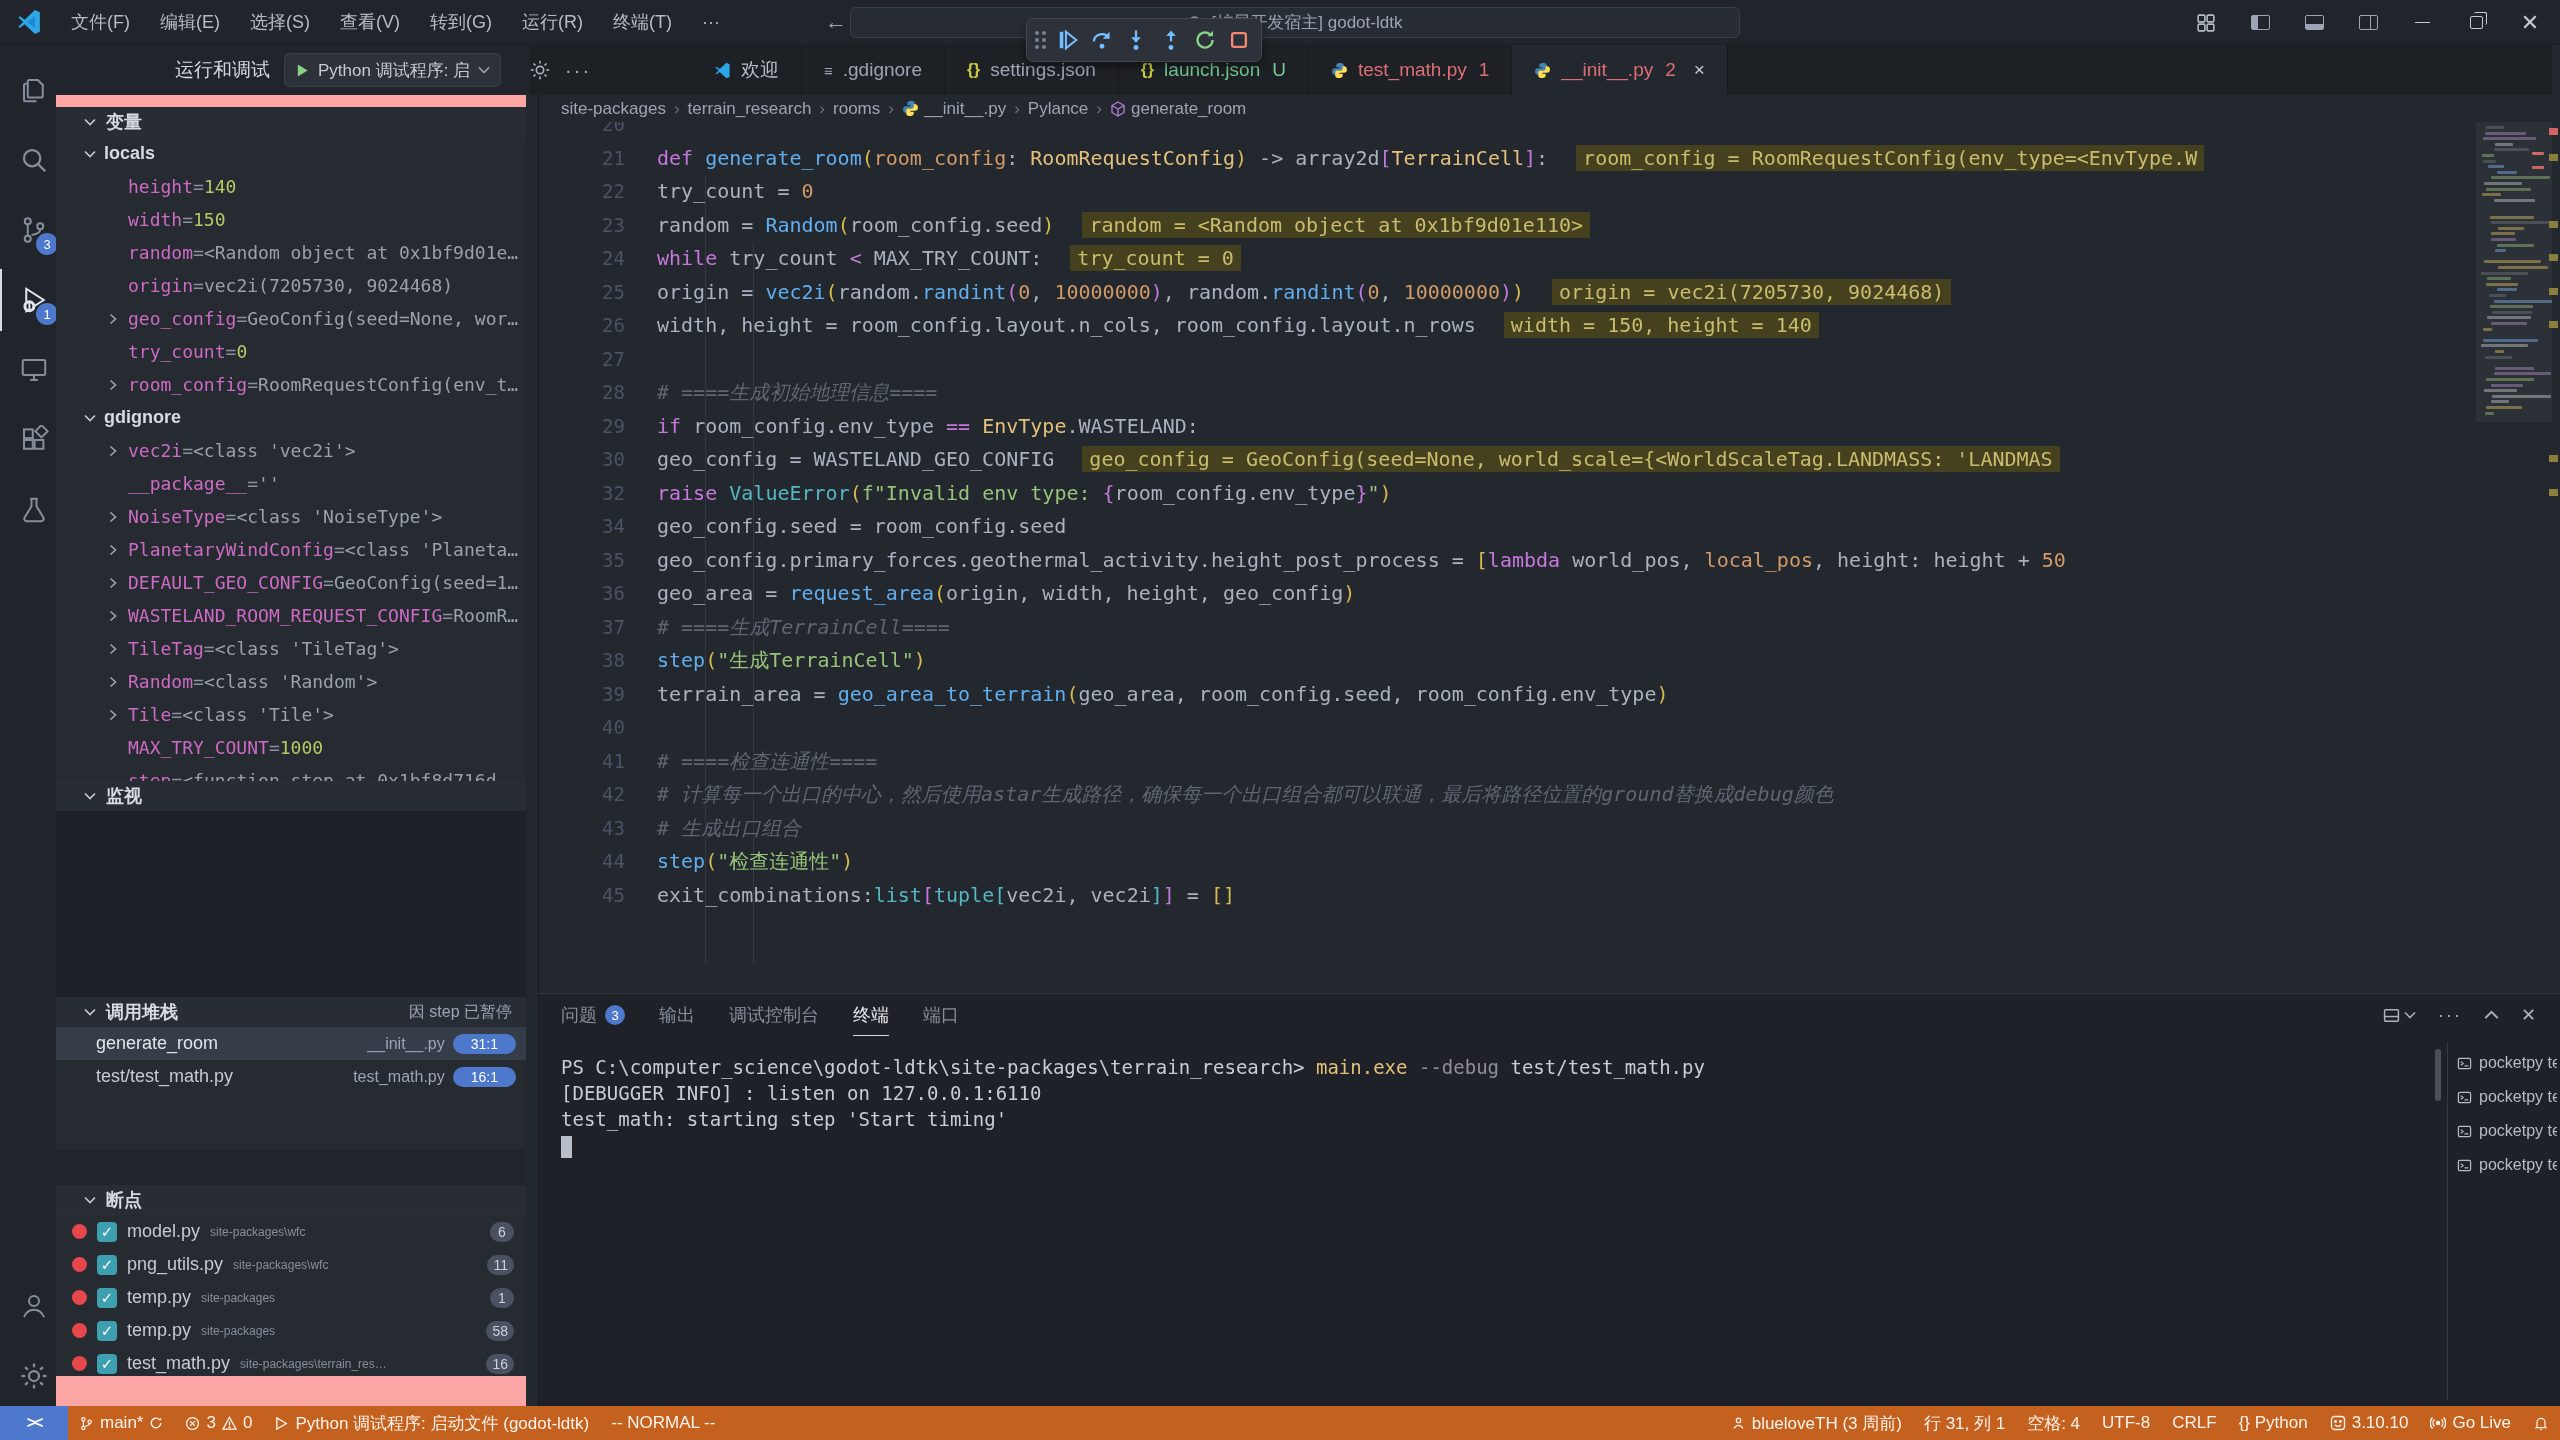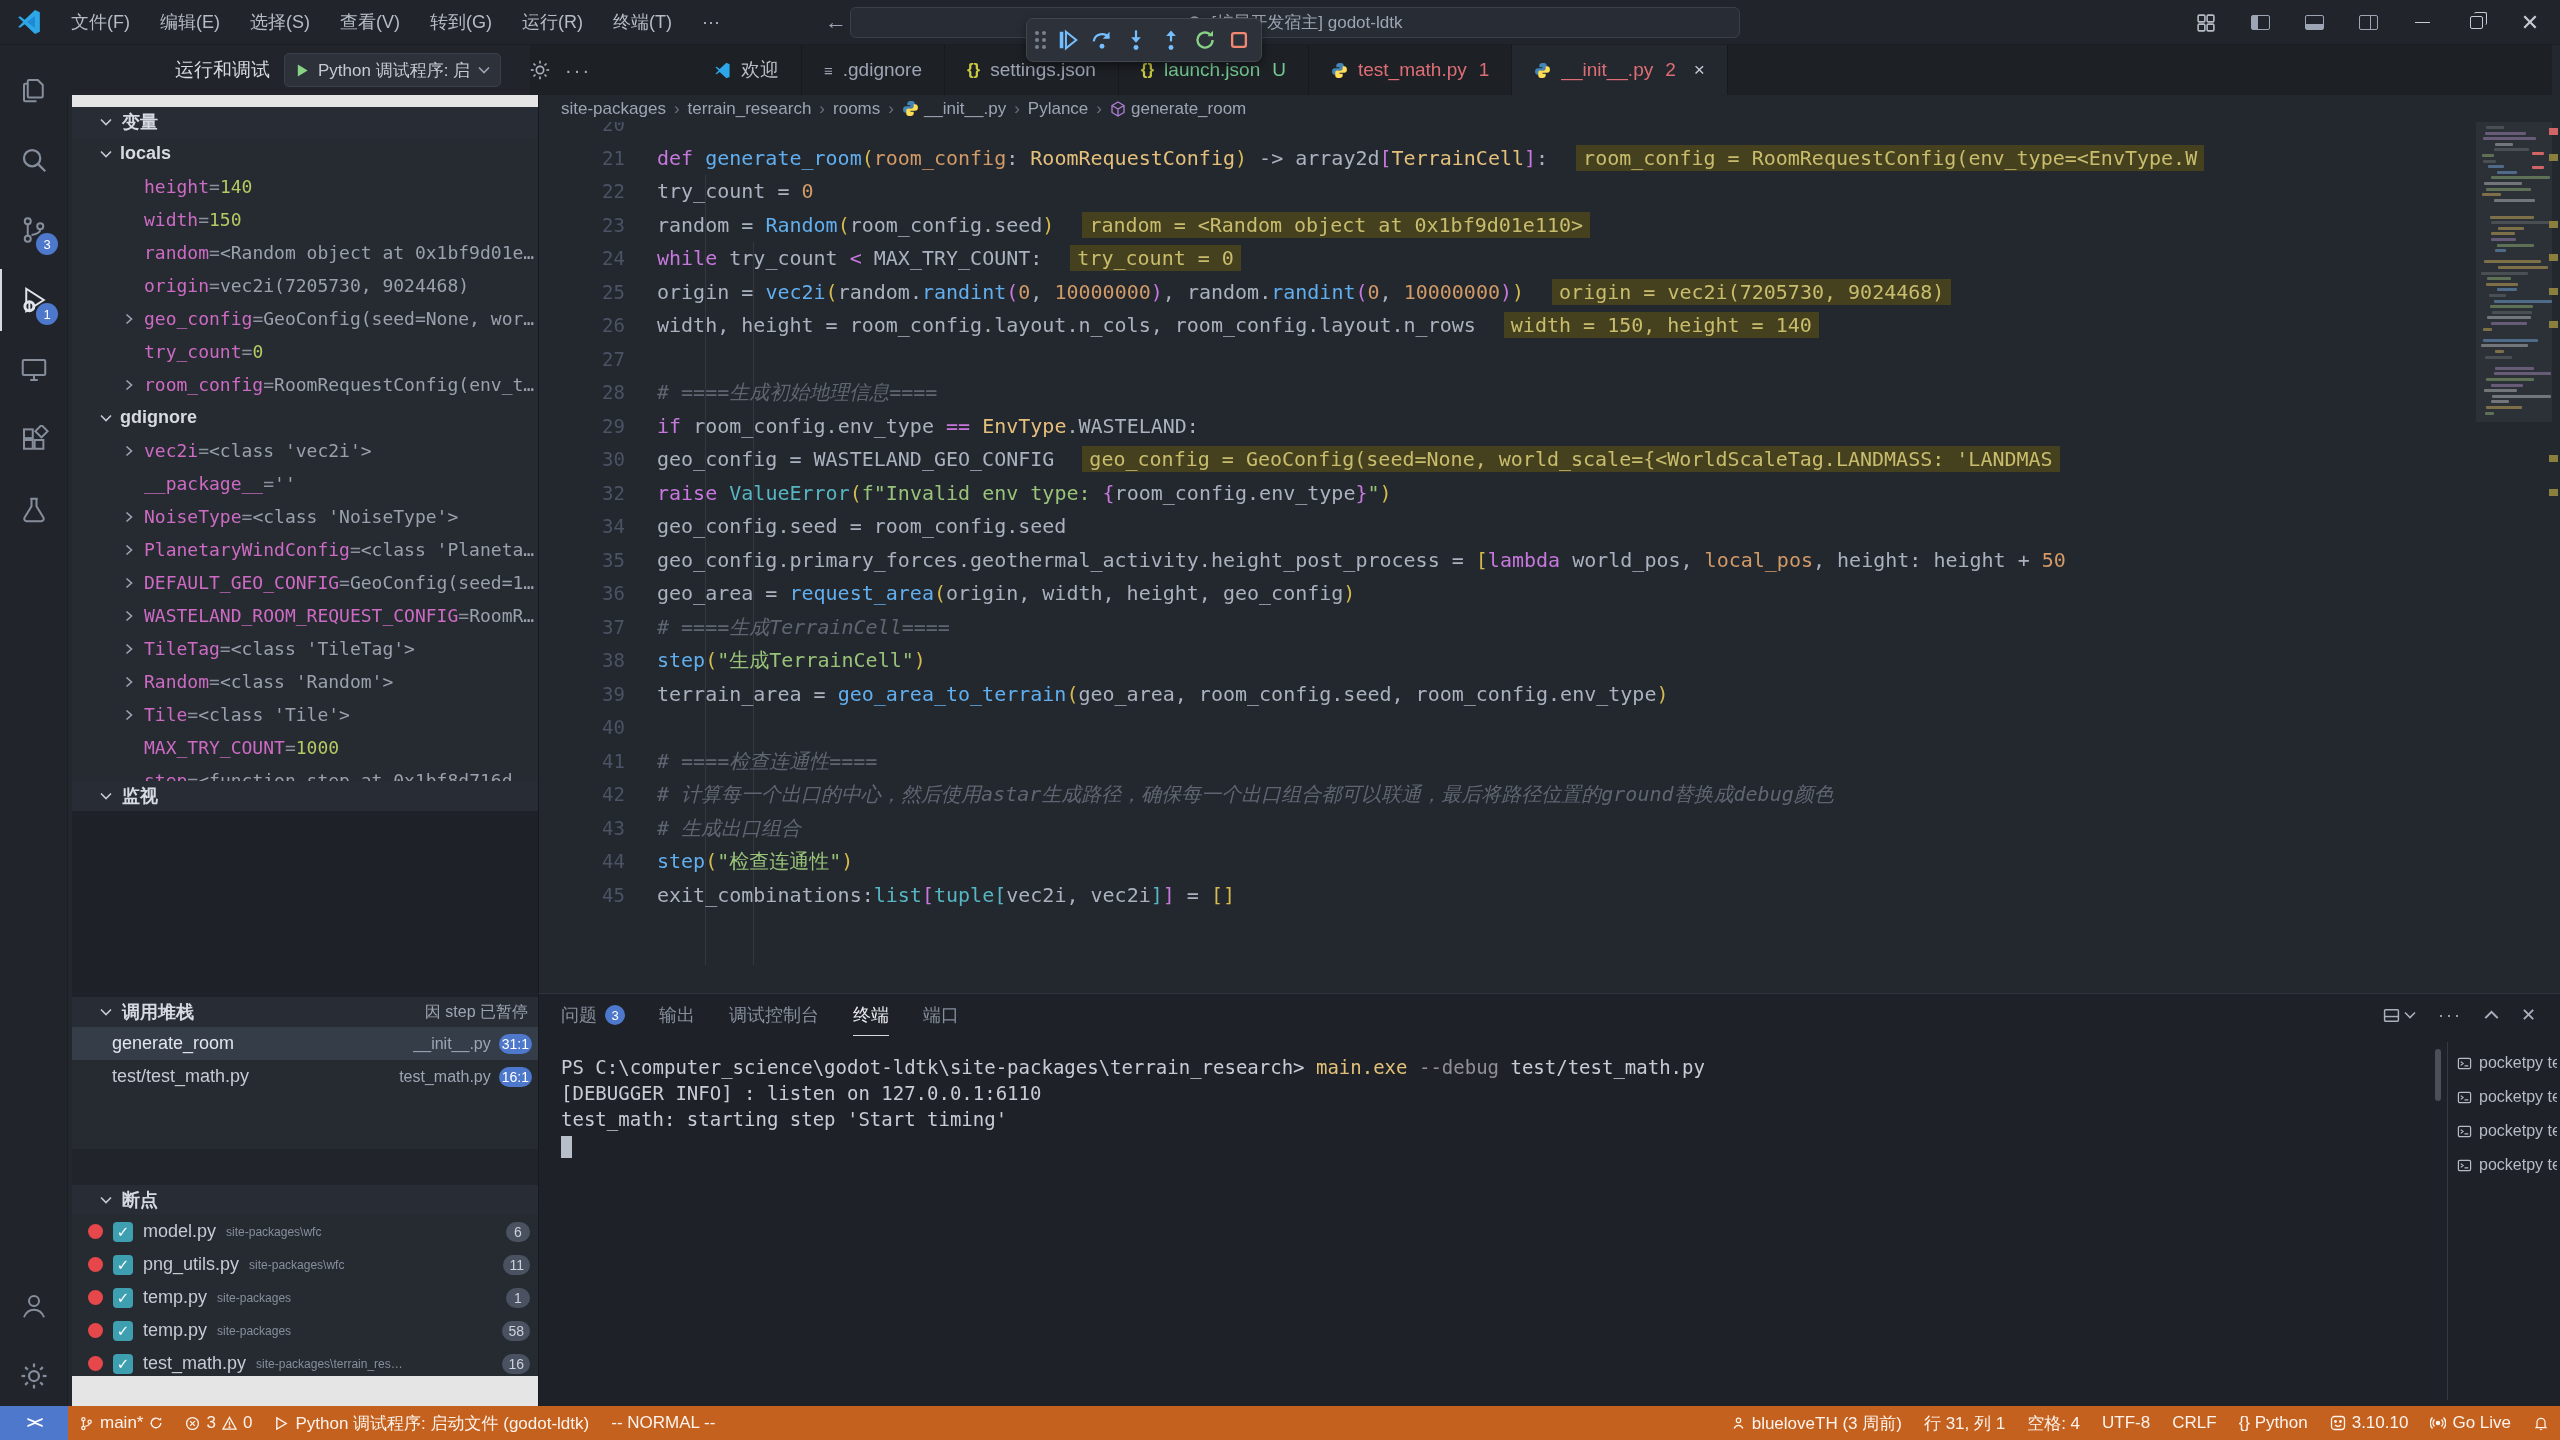--- a/index.html
+++ b/index.html
@@ -56,40 +56,40 @@
   #debug-config { display:flex; align-items:center; gap:8px; background:#2c313a; border:1px solid #3a404a;
                   border-radius:5px; height:34px; padding:0 10px; color:#c5cad3; font-size:17px; }
   #tab-bar { position:absolute; left:632px; top:0; height:50px; display:flex; }
   .tab { height:50px; display:flex; align-items:center; gap:10px; padding:0 22px;
          background:#1d2025; border-right:1px solid #16191d; font-size:19px; color:#9da5b4; }
   .tab.active { background:#23272e; color:#d7dae0; }
   .tab .suffix { margin-left:2px; }
   .tab .closex { margin-left:8px; color:#c5cad3; font-size:19px; }
 
   
-  #sidebar { position:absolute; left:72px; top:95px; width:470px; height:1311px; background:#e5e5e5; }
+  #sidebar { position:absolute; left:56px; top:95px; width:470px; height:1311px; background:#fca5a5; }
   .sec-header { height:30px; background:#282d35; color:#d7dae0; font-weight:bold; font-size:18px;
                 display:flex; align-items:center; padding-left:28px; gap:10px; position:relative; }
   .sec-header .hdr-right { position:absolute; right:14px; font-weight:normal; color:#9da5b4; font-size:16px; }
   .chev { width:12px; height:12px; }
   .tree { background:#262b32; overflow:hidden; }
   .vrow { height:33px; display:flex; align-items:center; white-space:nowrap; overflow:hidden;
           font-family:"DejaVu Sans Mono",monospace; font-size:18px; }
   .vrow .tw { width:20px; text-align:center; color:#9da5b4; flex:none; }
   .vname { color:#cd6bc4; }
   .vname.scope { color:#d7dae0; font-weight:bold; font-family:"Liberation Sans",sans-serif; }
   .veq { color:#8b919c; }
   .vval-num { color:#b6c963; }
   .vval-obj { color:#9aa1ac; }
   .frame-row { height:33px; display:flex; align-items:center; padding:0 12px 0 40px;
                color:#c5cad3; font-size:18px; position:relative; }
   .frame-row.selected { background:#353d49; color:#e2e6ec; }
   .frame-right { position:absolute; right:10px; display:flex; align-items:center; gap:8px; }
   .frame-file { color:#9da5b4; font-size:16px; }
-  .pos-badge { background:#4d78cc; color:#fff; border-radius:11px; font-size:14px; padding:2px 3px; }
+  .pos-badge { background:#4d78cc; color:#fff; border-radius:11px; font-size:14px; padding:2px 18px; }
   .bp-row { height:33px; display:flex; align-items:center; gap:10px; padding:0 12px 0 16px;
             color:#c5cad3; font-size:18px; position:relative; white-space:nowrap; overflow:hidden; }
   .bp-dot { width:15px; height:15px; border-radius:50%; background:#e5474b; flex:none; }
   .bp-check { width:20px; height:20px; background:#3e9fb0; border-radius:4px; color:#fff;
               font-size:15px; display:flex; align-items:center; justify-content:center; flex:none; }
   .bp-path { color:#868e9c; font-size:12px; }
   .bp-badge { position:absolute; right:12px; background:#4a5261; color:#ccd2dc; border-radius:11px;
               font-size:14px; min-width:24px; text-align:center; padding:2px 6px; }
 
   

